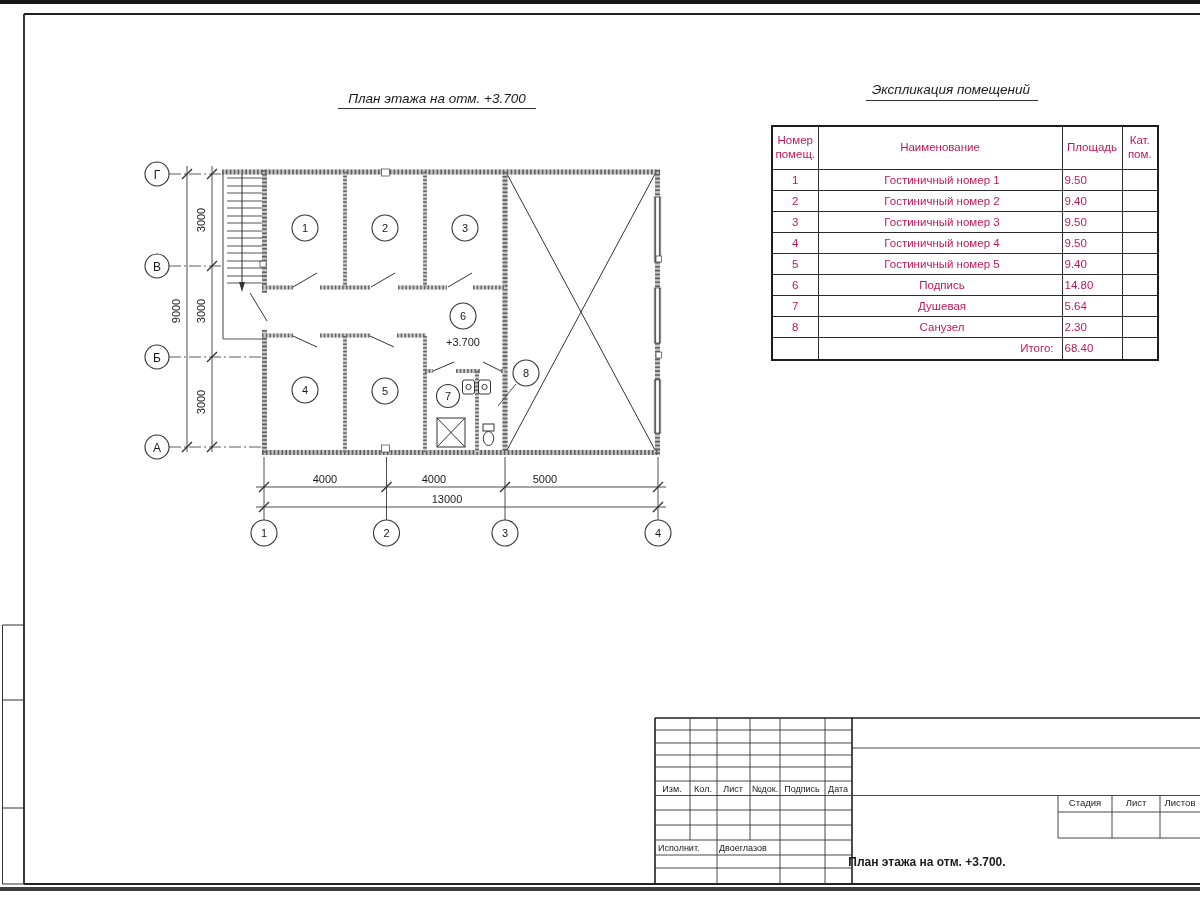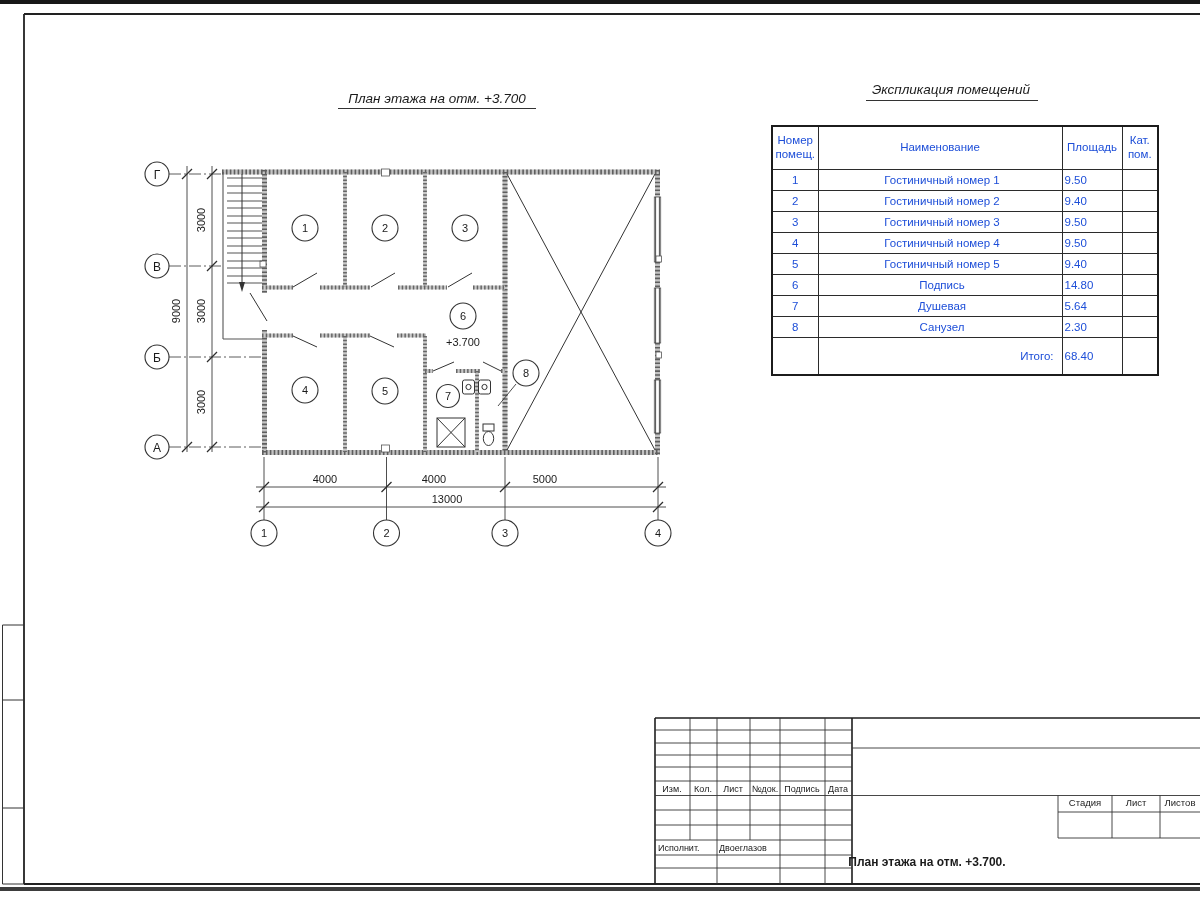--- a/index.html
+++ b/index.html
@@ -28,21 +28,21 @@
   .hair{stroke:#3a3a3a;stroke-width:0.9;fill:none;}
   .axisline{stroke:#4a4a4a;stroke-width:0.9;fill:none;stroke-dasharray:12 3 2 3;}
   .bubble{stroke:#333;stroke-width:1.1;fill:#fff;}
   .tick{stroke:#2d2d2d;stroke-width:1.3;fill:none;}
   .frameln{stroke:#222;stroke-width:1.8;fill:none;}
   .tbln{stroke:#333;stroke-width:0.9;fill:none;}
   .tbln-th{stroke:#1f1f1f;stroke-width:1.6;fill:none;}
   .notch{fill:#fff;stroke:#555;stroke-width:0.8;}
   .fixture{stroke:#333;stroke-width:1;fill:#fff;}
   .schedule-wrap{position:absolute;left:771px;top:125px;}
-  table.schedule{border-collapse:collapse;table-layout:fixed;width:386px;color:#1d4ed8;}
+  table.schedule{border-collapse:collapse;table-layout:fixed;width:386px;color:#be185d;}
   table.schedule td,table.schedule th{
     border:1px solid #2b2b2b;font-size:11.5px;font-weight:normal;
     padding:0 2px;overflow:hidden;white-space:nowrap;
   }
   table.schedule{border:2px solid #1c1c1c;}
   table.schedule th{text-align:center;line-height:1.2;}
   .c-num{text-align:center;}
   .c-name{text-align:center;padding-left:6px !important;}
   .c-area{text-align:left;}
   .c-total{text-align:right;padding-right:8px !important;}
@@ -294,21 +294,21 @@
           <td class="c-name">Душевая</td>
           <td class="c-area">5.64</td>
           <td></td>
         </tr>
     <tr style="height:21px">
           <td class="c-num">8</td>
           <td class="c-name">Санузел</td>
           <td class="c-area">2.30</td>
           <td></td>
         </tr>
-    <tr style="height:38px">
+    <tr style="height:23px">
       <td></td>
       <td class="c-total">Итого:</td>
       <td class="c-area">68.40</td>
       <td></td>
     </tr>
   </tbody>
     </table>
 </div>
 
 </body></html>

